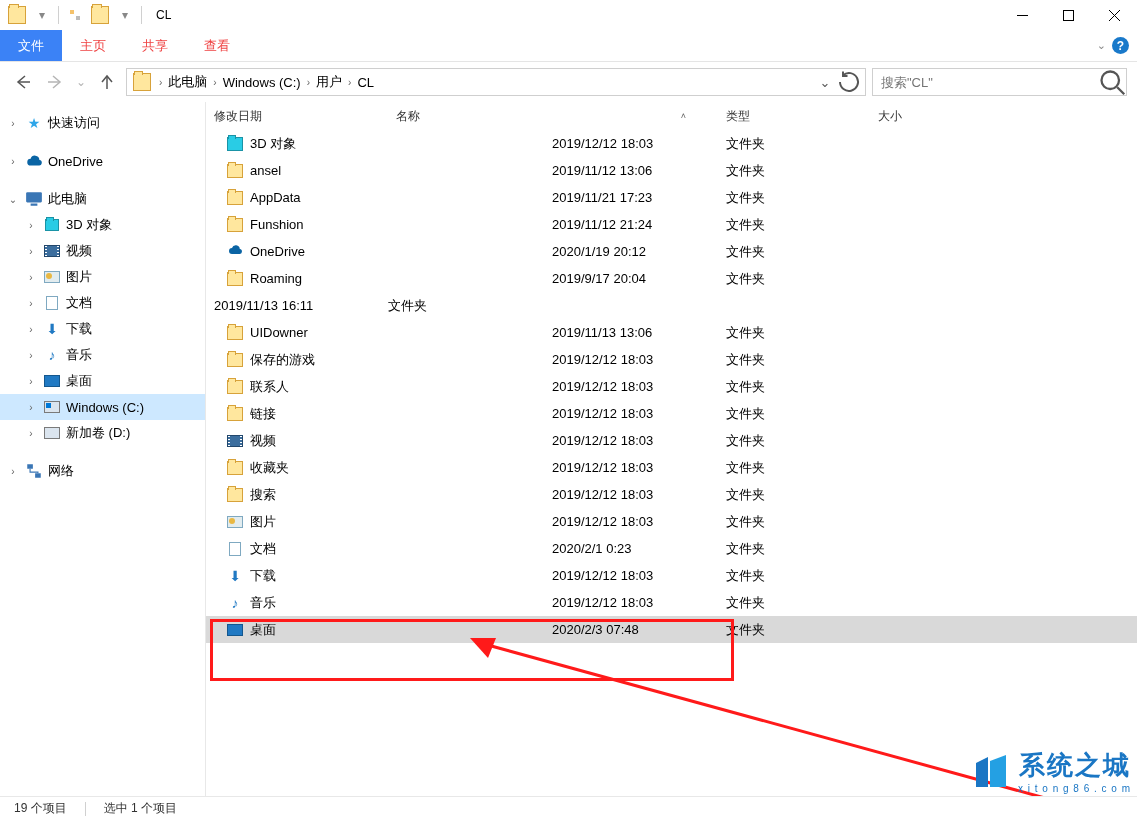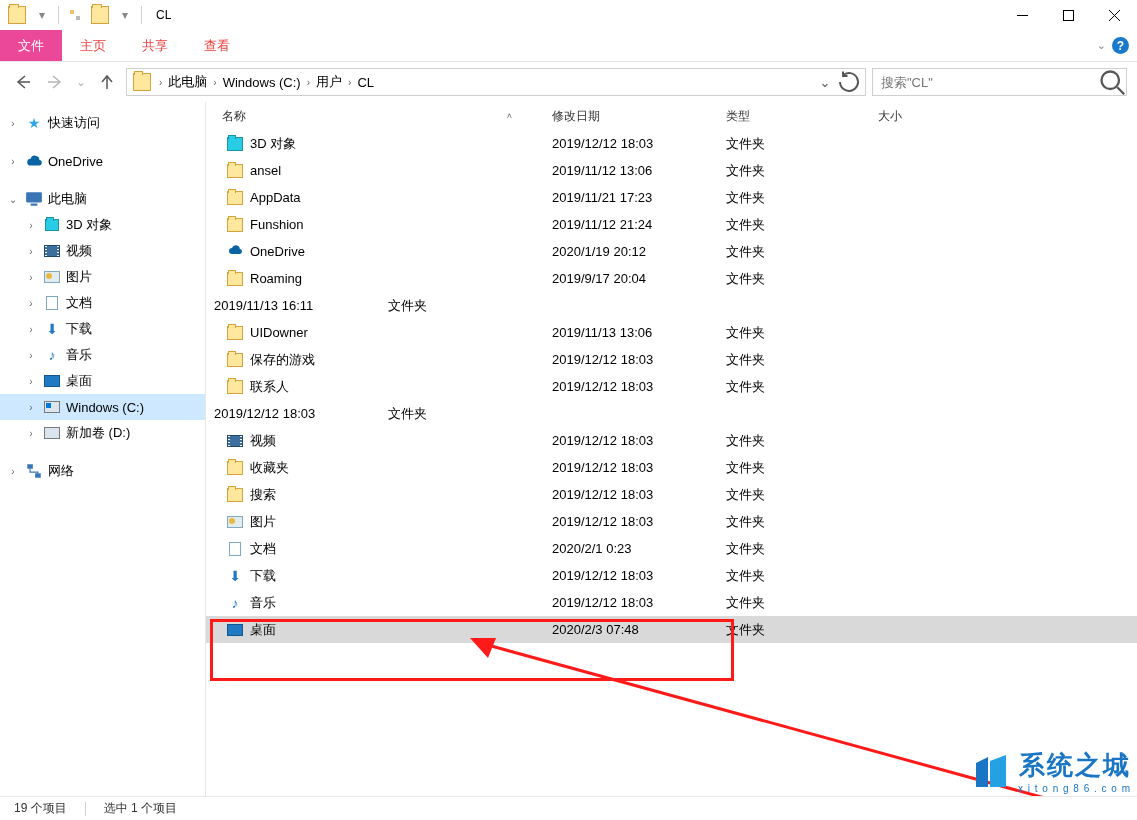--- a/index.html
+++ b/index.html
@@ -14,21 +14,21 @@
 .qat-btn { width: 20px; height: 20px; display: flex; align-items: center; justify-content: center; margin: 0 2px; color: #888; }
 .qat-btn svg { width: 12px; height: 12px; }
 .titlebar .title { margin-left: 10px; font-size: 12px; color: #000; }
 .titlebar .spacer { flex: 1; }
 .win-btn { width: 46px; height: 30px; display: flex; align-items: center; justify-content: center; }
 .win-btn svg { width: 11px; height: 11px; stroke: #000; stroke-width: 1; fill: none; }
 
 
 .ribbon { height: 32px; display: flex; align-items: stretch; border-bottom: 1px solid #e5e5e5; }
 .ribbon .tab { padding: 0 18px; display: flex; align-items: center; font-size: 13px; color: #ef4444; }
-.ribbon .tab.file { background: #ec4899; color: #fff; }
+.ribbon .tab.file { background: #3b82f6; color: #fff; }
 .ribbon-right { flex: 1; display: flex; align-items: center; justify-content: flex-end; padding-right: 8px; gap: 6px; }
 .help-icon { width: 17px; height: 17px; border-radius: 50%; background: #1979ca; color: #fff; font-size: 12px; display: flex; align-items: center; justify-content: center; font-weight: bold; }
 
 
 .navbar { height: 40px; display: flex; align-items: center; padding: 0 10px; gap: 6px; }
 .nav-arrow { width: 26px; height: 26px; display: flex; align-items: center; justify-content: center; color: #555; }
 .nav-arrow.disabled { color: #b5b5b5; }
 .nav-arrow svg { width: 16px; height: 16px; }
 .address { flex: 1; height: 28px; border: 1px solid #cfcfcf; display: flex; align-items: center; font-size: 13px; }
 .addr-icon { width: 18px; height: 18px; margin: 0 6px; background: #ffe79e; border: 1px solid #d7a23a; position: relative; }
@@ -308,25 +308,25 @@
             <rect x="9" y="10" width="5" height="4"></rect>
             <path d="M4.5 6v3h7V10" stroke="currentColor" fill="none"></path>
           </svg>
         </span>
       <span>网络</span>
     </div>
   </div>
 
   <div class="filelist">
     <div class="fl-header">
+      <div class="col col-date">修改日期</div>
       <div class="col col-name">
         <span>名称</span>
         <span class="col-sort">˄</span>
       </div>
-      <div class="col col-date">修改日期</div>
       <div class="col col-type">类型</div>
       <div class="col col-size">大小</div>
     </div>
     <div id="fl-rows">
         <div class="fl-row">
           <div class="cell cell-name col-name">
             <span class="file-icon">
               <div class="fi-folder cyan"></div>
             </span>
             <span>3D 对象</span>
@@ -424,20 +424,26 @@
             <span class="file-icon">
               <div class="fi-folder"></div>
             </span>
             <span>联系人</span>
           </div>
           <div class="cell col-date">2019/12/12 18:03</div>
           <div class="cell col-type">文件夹</div>
           <div class="cell col-size"></div>
         </div>
         <div class="fl-row">
+          <div class="cell cell-name col-name">
+            <span class="file-icon">
+              <div class="fi-folder"></div>
+            </span>
+            <span>链接</span>
+          </div>
           <div class="cell col-date">2019/12/12 18:03</div>
           <div class="cell col-type">文件夹</div>
           <div class="cell col-size"></div>
         </div>
         <div class="fl-row">
           <div class="cell cell-name col-name">
             <span class="file-icon">
               <div class="ti-vid"></div>
             </span>
             <span>视频</span>

